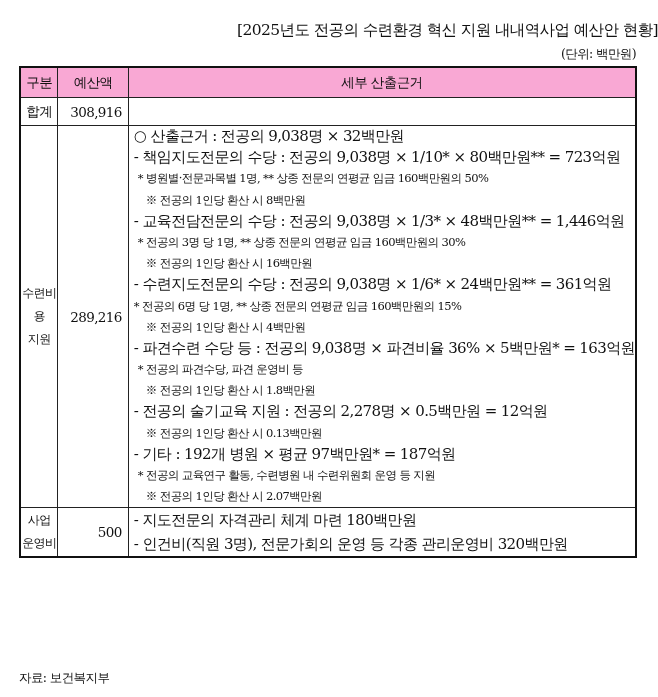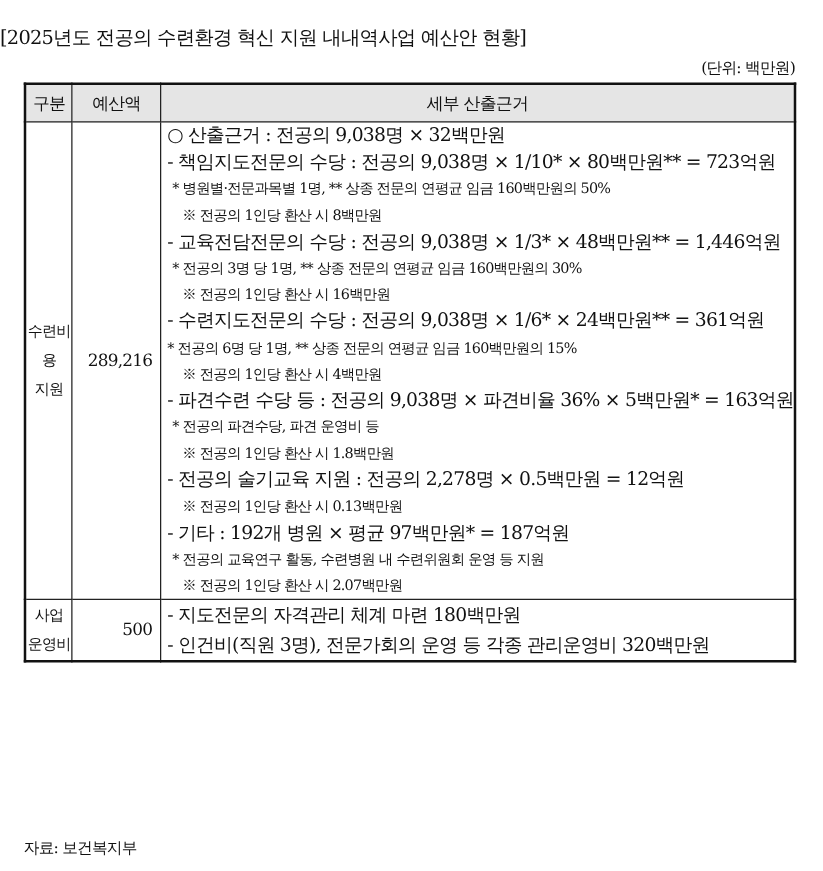--- a/index.html
+++ b/index.html
@@ -1,22 +1,22 @@
 <!DOCTYPE html>
 <html><head>
 <meta charset="utf-8">
 <style>
   html, body { margin:0; padding:0; background:#ffffff; }
   body { width:658px; height:697px; position:relative; font-family:"DejaVu Serif","Liberation Serif",serif; color:#111; overflow:hidden; }
-  .title { position:absolute; top:20px; left:0; width:658px; text-align:left; font-size:15.5px; letter-spacing:-0.6px; }
+  .title { position:absolute; top:20px; left:0; width:658px; text-align:right; font-size:15.5px; letter-spacing:-0.6px; }
   .unit { position:absolute; top:46px; right:22px; font-size:12.5px; letter-spacing:-0.6px; }
   table { position:absolute; top:66px; left:19px; width:618px; border-collapse:collapse; font-size:13px; letter-spacing:-0.6px; }
   td, th { border:1px solid #222; padding:0; }
   table { border:2px solid #111; }
-  th { background:#e5e5e5; font-weight:normal; height:29px; font-size:13.5px;margin-top:48px; }
+  th { background:#f9a8d4; font-weight:normal; height:29px; font-size:13.5px;margin-top:48px; }
   .c1 { width:72px; text-align:center; }
   .c2 { width:81px; text-align:right; padding-right:6px; }
   .c3 { padding-left:5px; }
   .sum td { height:27px; font-size:13.5px; }
   .line { height:21.2px; line-height:21.2px; white-space:nowrap; }
   .main { font-size:15px; }
   .note { font-size:11.5px; }
   .n1 { padding-left:4px; }
   .n2 { padding-left:12px; }
   .cat { font-size:12px; line-height:23px; }
@@ -30,20 +30,25 @@
 
 <div class="title">[2025년도 전공의 수련환경 혁신 지원 내내역사업 예산안 현황]</div>
 <div class="unit">(단위: 백만원)</div>
 
 <table>
   <tbody>
       <tr>
     <th class="c1">구분</th>
     <th style="width:87px">예산액</th>
     <th>세부 산출근거</th>
+  </tr>
+  <tr class="sum">
+    <td class="c1">합계</td>
+    <td class="c2">308,916</td>
+    <td></td>
   </tr>
 
   <tr>
     <td class="c1 cat">
       <div>수련비용</div>
       <div>지원</div>
     </td>
     <td class="c2 amt">289,216</td>
     <td class="c3">
       <div class="line main">○ 산출근거 : 전공의 9,038명 × 32백만원</div>

